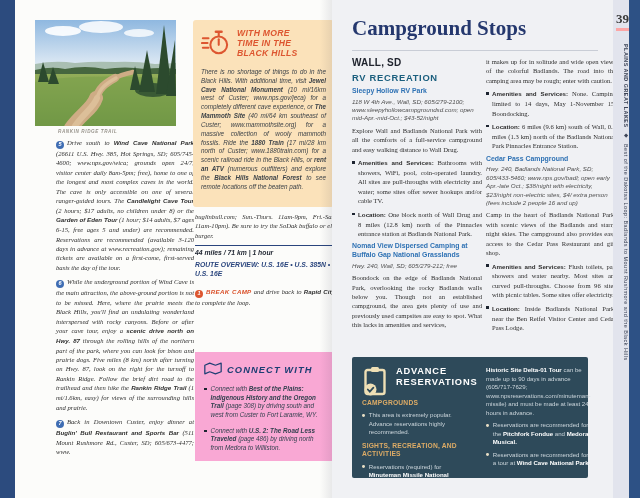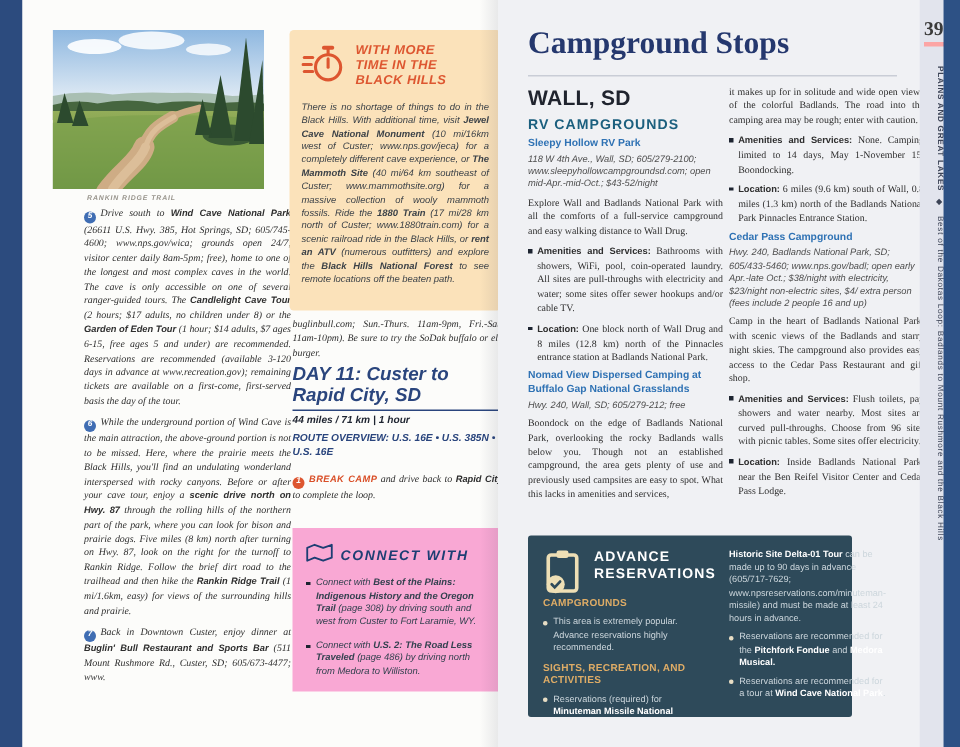--- a/index.html
+++ b/index.html
@@ -56,30 +56,30 @@
   .connectbox .li{display:flex;gap:4px;margin-top:7px;}
   .connectbox .sq{flex:0 0 auto;width:2.8px;height:2.8px;background:#2e65a8;margin-top:2.6px;}
   .connectbox .txt{font-size:6.3px;line-height:1.38;color:#33414f;text-align:left;}
 
   
   .rp-title{position:absolute;left:352px;top:16px;font-family:"Liberation Serif","DejaVu Serif",serif;
             font-weight:bold;font-size:21px;color:#25386e;}
   .rp-rule{position:absolute;left:352px;top:50px;width:246px;height:1px;background:#c9cdd6;}
   .colC{position:absolute;left:352px;top:57px;width:130px;}
   .colD{position:absolute;left:486px;top:57px;width:130px;}
-  .sec{font-weight:bold;font-size:14px;color:#20242e;letter-spacing:0.2px;}
+  .sec{font-weight:bold;font-size:10px;color:#20242e;letter-spacing:0.2px;}
   .subsec{margin-top:4px;font-weight:bold;font-size:9.4px;color:#1b5f7e;letter-spacing:0.7px;}
   .lname{margin-top:4px;font-weight:bold;font-size:6.9px;color:#2f72b4;line-height:1.25;}
   .ldetails{margin-top:2px;font-style:italic;font-size:6.2px;color:#4f4f4f;line-height:1.36;}
   .ldesc{margin-top:3px;}
   .li{display:flex;gap:3.5px;margin-top:4px;}
   .li .sq{flex:0 0 auto;width:2.6px;height:2.6px;background:#1d2430;margin-top:2.8px;}
   .li .serif{flex:1;}
 
-  .advbox{position:absolute;left:352px;top:357px;width:216px;height:121px;background:#2e4a5a;
+  .advbox{position:absolute;left:352px;top:357px;width:236px;height:121px;background:#2e4a5a;
           border-radius:2px;box-sizing:border-box;padding:9px 10px;display:flex;gap:12px;}
   .advbox .lcol{width:112px;}
   .advbox .rcol{flex:1;}
   .advbox .hdr{position:relative;min-height:28px;}
   .advbox .hdr .icon{position:absolute;left:0;top:0;}
   .advbox .hdr .t{margin-left:34px;width:92px;color:#fff;font-weight:bold;font-size:9.3px;
                   line-height:1.2;letter-spacing:0.8px;}
   .advbox .gold{margin-top:5px;font-weight:bold;font-size:6.7px;color:#deac66;line-height:1.25;
                 letter-spacing:0.2px;}
   .advbox .li{display:flex;gap:4px;margin-top:4px;}
@@ -175,21 +175,20 @@
           </svg>
         </span>
         <div class="title">WITH MORE TIME IN THE BLACK HILLS</div>
       </div>
       <div class="body sans-sm"><span class="">There is no shortage of things to do in the Black Hills. With additional time, visit </span><span class="b ">Jewel Cave National Monument</span><span class=""> (10 mi/16km west of Custer; www.nps.gov/jeca) for a completely different cave experience, or </span><span class="b ">The Mammoth Site</span><span class=""> (40 mi/64 km southeast of Custer; www.mammothsite.org) for a massive collection of wooly mammoth fossils. Ride the </span><span class="b ">1880 Train</span><span class=""> (17 mi/28 km north of Custer; www.1880train.com) for a scenic railroad ride in the Black Hills, or </span><span class="b ">rent an ATV</span><span class=""> (numerous outfitters) and explore the </span><span class="b ">Black Hills National Forest</span><span class=""> to see remote locations off the beaten path.</span></div>
     </div>
 
     <div class="colB-cont serif">buglinbull.com; Sun.-Thurs. 11am-9pm, Fri.-Sat. 11am-10pm). Be sure to try the SoDak buffalo or elk burger.</div>
 
     <div class="day11">
-      <div class="h">DAY 11: Custer to Rapid City, SD</div>
       <div class="rule"></div>
       <div class="dist">44 miles / 71 km | 1 hour</div>
       <div class="route">ROUTE OVERVIEW: U.S. 16E • U.S. 385N • U.S. 16E</div>
       <p class="serif step" style="margin:9px 0 0 0;">
         <span class="numcircle orangebg">1</span><span><span class="b orange">BREAK CAMP</span><span class=""> and drive back to </span><span class="b ">Rapid City</span><span class=""> to complete the loop.</span></span>
       </p>
     </div>
 
     <div class="connectbox">
       <div class="hdr">
@@ -213,21 +212,21 @@
 
   <div class="gutter"></div>
 
   <div class="page-right"></div>
 
   <div class="rp-title">Campground Stops</div>
   <div class="rp-rule"></div>
 
   <div class="colC">
     <div class="sec">WALL, SD</div>
-    <div class="subsec">RV CAMPGROUNDS</div>
+    <div class="subsec">RV RECREATION</div>
 
     <div class="lname">Sleepy Hollow RV Park</div>
     <div class="ldetails">118 W 4th Ave., Wall, SD; 605/279-2100; www.sleepyhollowcampgroundsd.com; open mid-Apr.-mid-Oct.; $43-52/night</div>
     <div class="serif ldesc">Explore Wall and Badlands National Park with all the comforts of a full-service campground and easy walking distance to Wall Drug.</div>
     <div class="li">
       <span class="sq"></span>
       <span class="serif"><span class="b lead">Amenities and Services:</span><span class=""> Bathrooms with showers, WiFi, pool, coin-operated laundry. All sites are pull-throughs with electricity and water; some sites offer sewer hookups and/or cable TV.</span></span>
     </div>
     <div class="li">
       <span class="sq"></span>

